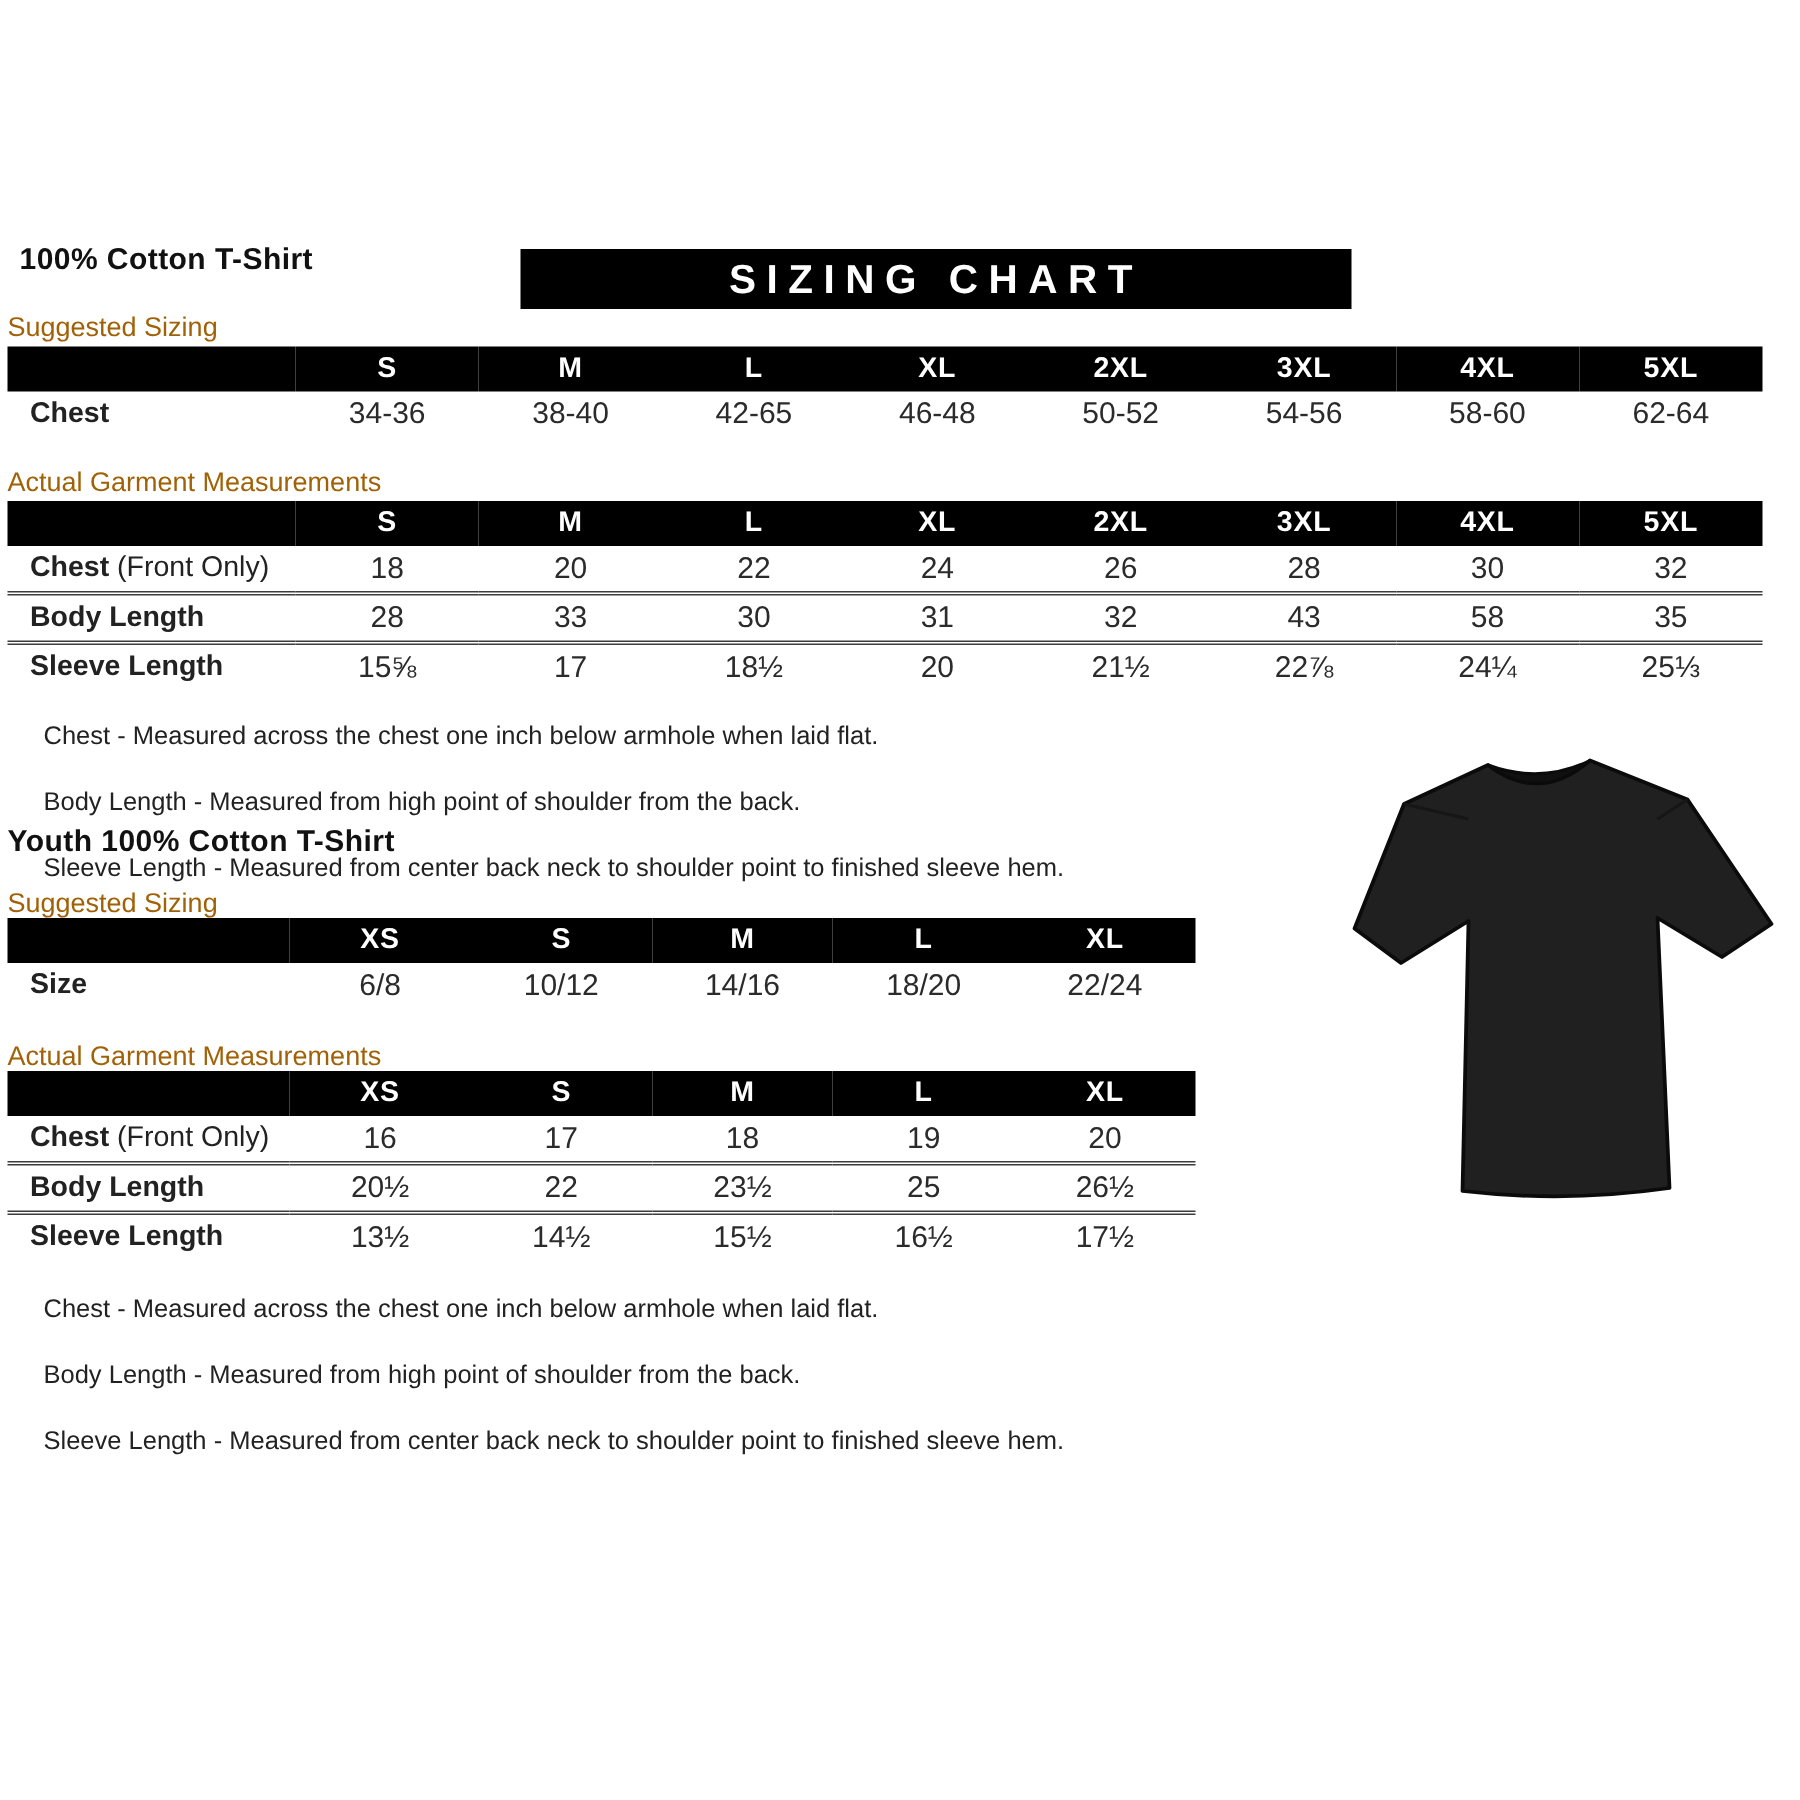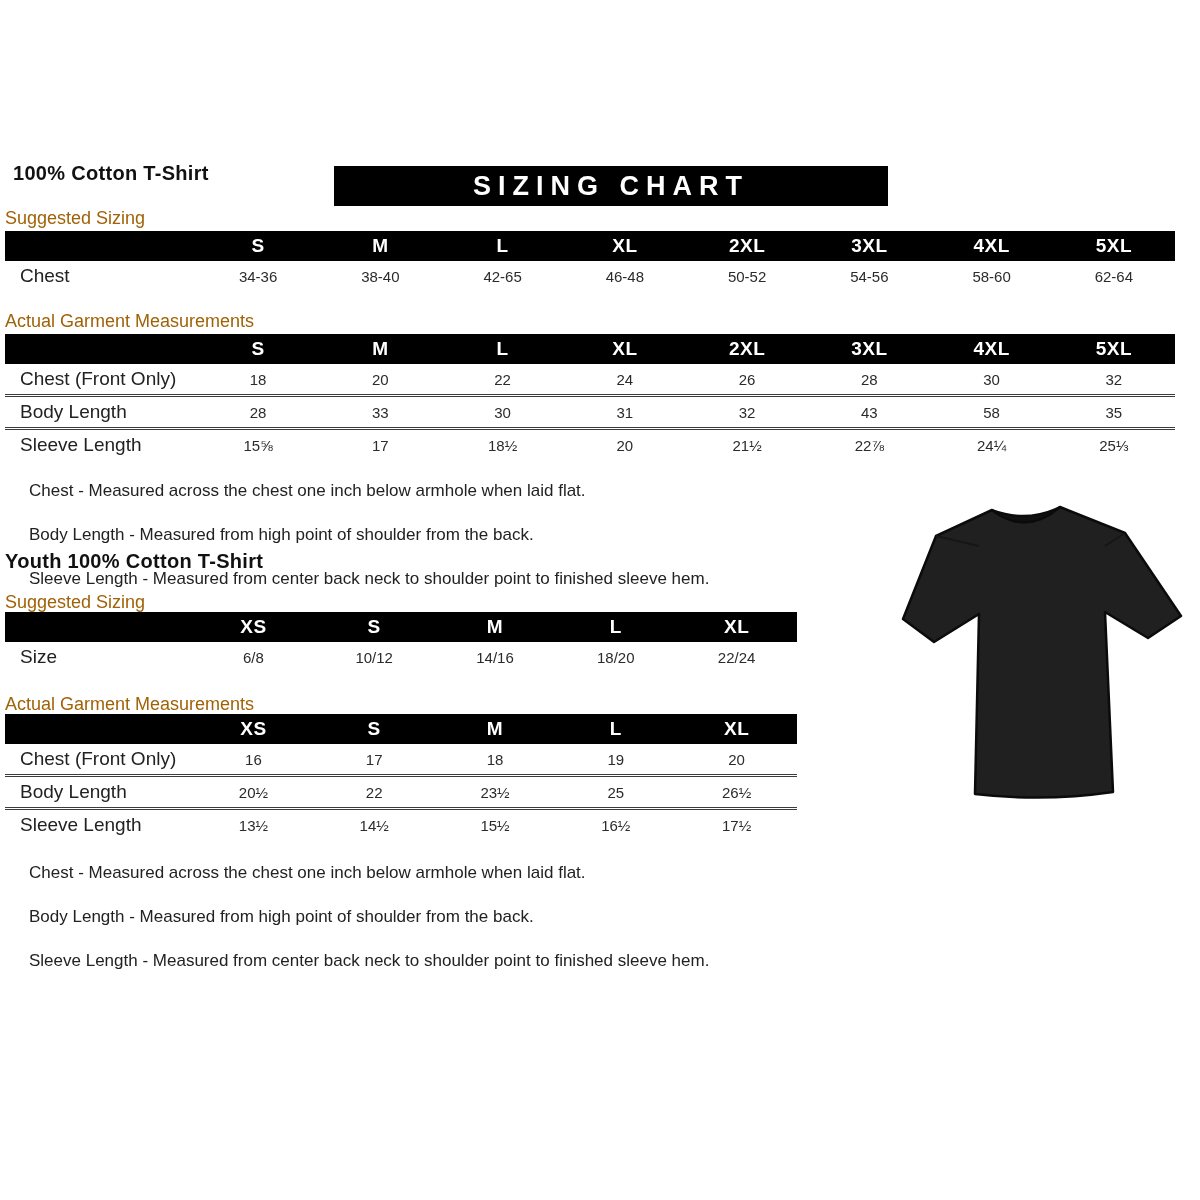--- a/index.html
+++ b/index.html
@@ -16,37 +16,37 @@
   }
   .seclabel{font-size:18px;color:#a16207;}
   table.size-table{border-collapse:collapse;table-layout:fixed;}
   table.size-table thead th{
     background:#000;color:#fff;font-weight:bold;font-size:19px;
     height:30px;padding:0;text-align:center;letter-spacing:.5px;
   }
   table.size-table tbody th{
     text-align:left;padding:0 0 0 15px;font-size:19px;font-weight:normal;height:30px;color:#222;
   }
-  table.size-table tbody th b{font-weight:normal;}
+  table.size-table tbody th b{font-weight:bold;}
   table.size-table tbody td{
-    text-align:center;font-size:15px;height:30px;padding:0;color:#2b2b2b;
+    text-align:center;font-size:20px;height:30px;padding:0;color:#2b2b2b;
   }
   table.size-table tbody tr:not(:first-child) th,
   table.size-table tbody tr:not(:first-child) td{
     border-top:3px double #3c3c3c;
   }
   .notes p{margin:16px;font-size:17px;line-height:28px;color:#222;}
   .tshirt{display:block;}
 </style>
 </head>
 <body>
 
 <div class="abs h1" style="left:13px;top:162px;">100% Cotton T-Shirt</div>
 
-<div class="abs banner" style="left:334px;top:166px;width:554px;height:40px;">
+<div class="abs banner" style="left:347px;top:166px;width:554px;height:40px;">
   <span>SIZING CHART</span>
 </div>
 
 <div class="abs seclabel" style="left:5px;top:208px;">Suggested Sizing</div>
 
 <table class="abs size-table" style="left:5px;top:231px;width:1170px;">
     <thead>
       <tr>
         <th style="width: 192px;"></th>
         <th>S</th>

